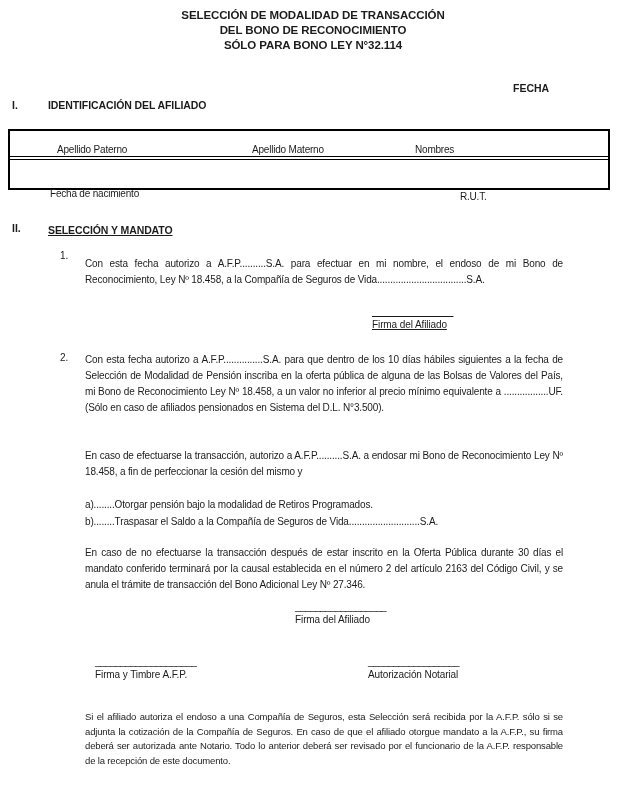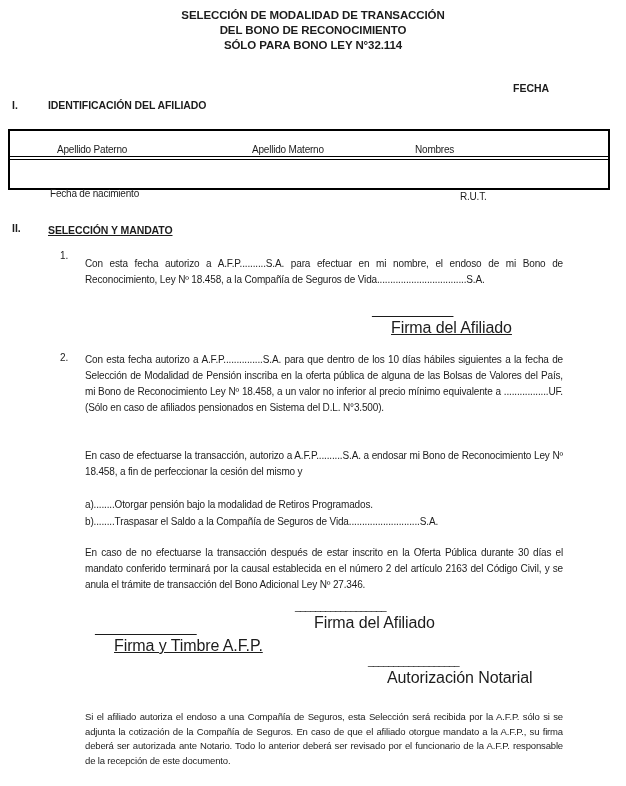--- a/index.html
+++ b/index.html
@@ -29,21 +29,21 @@
     border-bottom:4px double #000000;
   }
   .tbl-label { position:absolute; font-size:10px; letter-spacing:-0.2px; white-space:nowrap; }
   .body-num { font-size:10px; }
   .para {
     font-size:10px; line-height:16px; letter-spacing:-0.15px;
     text-align:justify; width:478px;
   }
   .opt-line { font-size:10px; line-height:17px; letter-spacing:-0.15px; white-space:nowrap; }
   .sig .sig-line { font-size:10px; line-height:10px; white-space:nowrap; letter-spacing:-0.5px; }
-  .sig .sig-label { font-size:16px; margin-top:2px; white-space:nowrap; letter-spacing:-0.1px;margin-left:19px; }
+  .sig .sig-label { font-size:10px; margin-top:2px; white-space:nowrap; letter-spacing:-0.1px; }
   .footer-note {
     font-size:9.5px; line-height:14.5px; letter-spacing:-0.15px;
     text-align:justify; width:478px;
   }
 </style>
 </head>
 <body>
 
 <div class="page">
 
@@ -83,21 +83,21 @@
   <div class="abs para" style="top:448px; left:85px;">En caso de efectuarse la transacción, autorizo a A.F.P..........S.A. a endosar mi Bono de Reconocimiento Ley Nº 18.458, a fin de perfeccionar la cesión del mismo y</div>
   <div class="abs opt-line" style="top:513px; left:85px;">b)........Traspasar el Saldo a la Compañía de Seguros de Vida...........................S.A.</div>
   <div class="abs opt-line" style="top:496px; left:85px;">a)........Otorgar pensión bajo la modalidad de Retiros Programados.</div>
   <div class="abs para" style="top:545px; left:85px;">En caso de no efectuarse la transacción después de estar inscrito en la Oferta Pública durante 30 días el mandato conferido terminará por la causal establecida en el número 2 del artículo 2163 del Código Civil, y se anula el trámite de transacción del Bono Adicional Ley Nº 27.346.</div>
 
   <div class="abs sig" style="top:602px; left:295px;">
     <div class="sig-line">__________________</div>
     <div class="sig-label">Firma del Afiliado</div>
   </div>
 
-  <div class="abs sig" style="top:625px; left:95px;text-decoration:underline;">
+  <div class="abs sig" style="top:657px; left:95px;">
     <div class="sig-line">____________________</div>
     <div class="sig-label">Firma y Timbre A.F.P.</div>
   </div>
   <div class="abs sig" style="top:657px; left:368px;">
     <div class="sig-line">__________________</div>
     <div class="sig-label">Autorización Notarial</div>
   </div>
 
   <div class="abs footer-note" style="top:710px; left:85px;">Si el afiliado autoriza el endoso a una Compañía de Seguros, esta Selección será recibida por la A.F.P. sólo si se adjunta la cotización de la Compañía de Seguros. En caso de que el afiliado otorgue mandato a la A.F.P., su firma deberá ser autorizada ante Notario. Todo lo anterior deberá ser revisado por el funcionario de la A.F.P. responsable de la recepción de este documento.</div>
 

